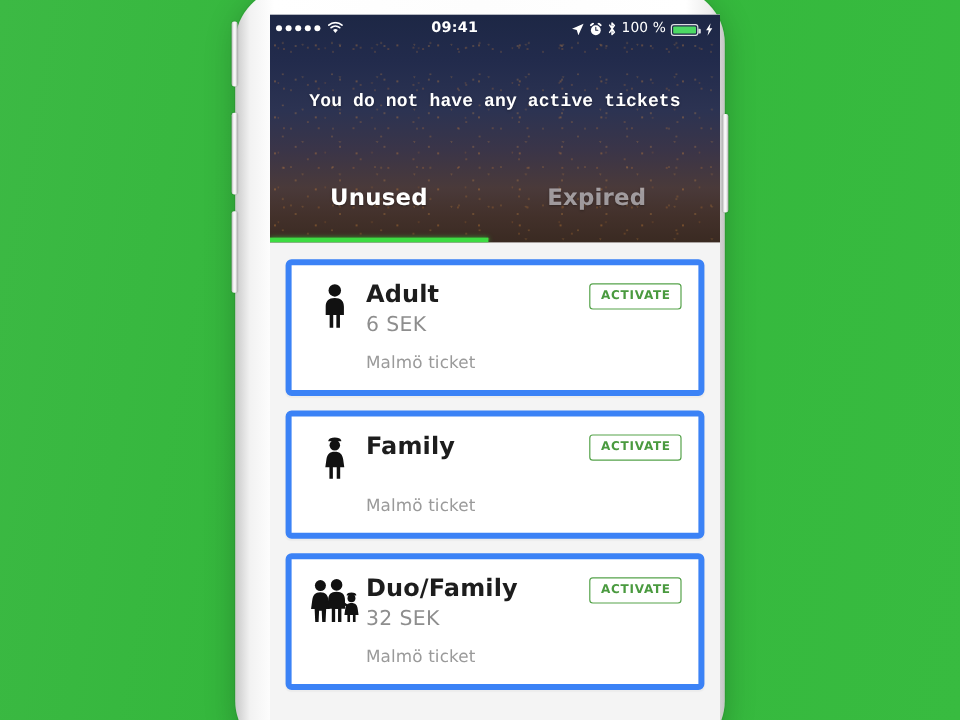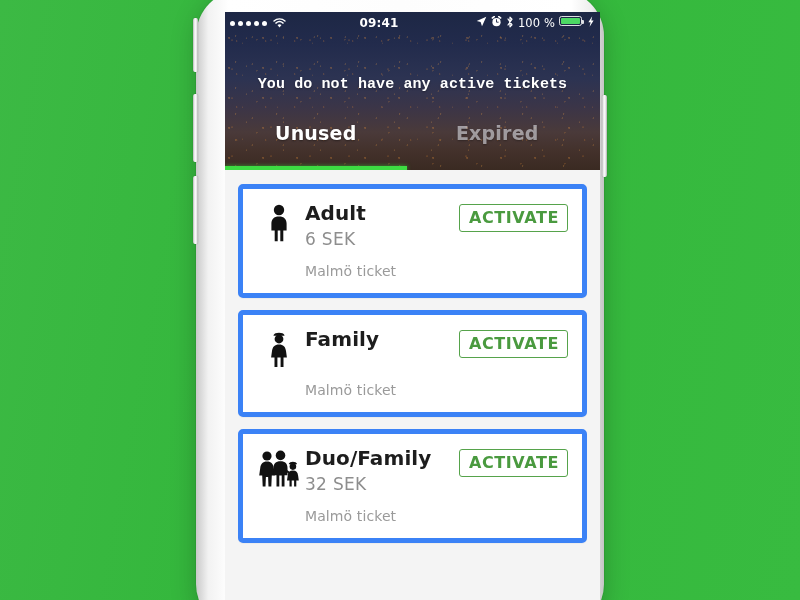--- a/index.html
+++ b/index.html
@@ -57,21 +57,21 @@
     top: 22px;
     width: 375px;
     height: 614px;
     overflow: hidden;
     background: #f4f4f4;
   }
 
   
   #header {
     position: relative;
-    height: 158px;
+    height: 190px;
     background:
       linear-gradient(180deg,
         #1d2745 0%,
         #222b4c 20%,
         #2c3352 42%,
         #3b3548 60%,
         #4a3a3a 76%,
         #43312b 88%,
         #3a2a22 100%);
     overflow: hidden;
@@ -101,21 +101,21 @@
     display: flex;
     align-items: center;
     padding: 0 6px 0 5px;
     color: #ffffff;
     font-size: 11.5px;
     z-index: 3;
   }
   #sb-left  { display: flex; align-items: center; gap: 3px; flex: 0 0 auto; }
   #sb-mid   { flex: 1; text-align: center; font-size: 12px; font-weight: 600;
               letter-spacing: 0.2px; padding-right: 4px; }
-  #sb-right { display: flex; align-items: flex-start; gap: 4px; flex: 0 0 auto; }
+  #sb-right { display: flex; align-items: flex-end; gap: 4px; flex: 0 0 auto; }
 
   .dot { width: 5px; height: 5px; border-radius: 50%; background: #fff; display: inline-block; }
   #sb-pct { font-size: 11.5px; letter-spacing: 0.1px; }
 
   .battery {
     width: 23px; height: 10px;
     border: 1px solid rgba(255,255,255,0.85);
     border-radius: 2.5px;
     position: relative;
     padding: 1px;
@@ -228,21 +228,21 @@
     letter-spacing: 0.1px;
   }
 
   .activate-btn {
     flex: 0 0 auto;
     margin-top: 2px;
     border: 1.3px solid #56a34b;
     color: #4a9a3f;
     background: #ffffff;
     border-radius: 3px;
-    font-size: 16px;
+    font-size: 10px;
     font-weight: 700;
     letter-spacing: 0.6px;
     padding: 5px 8px 5px 9px;
     cursor: pointer;
     font-family: "DejaVu Sans", sans-serif;
     line-height: 1;
   }
 </style>
 </head>
 <body>

